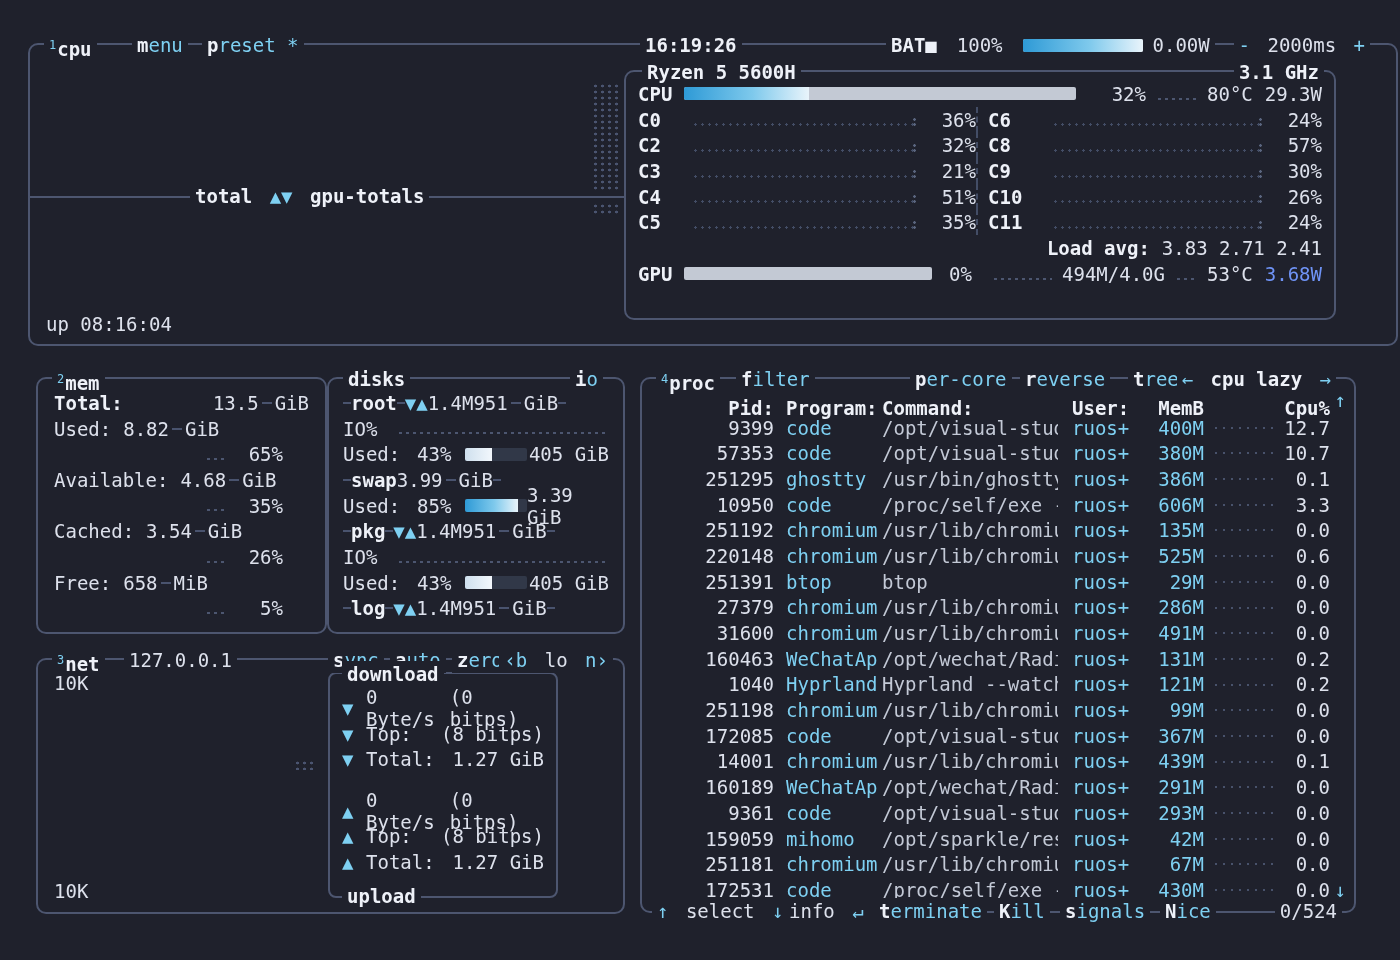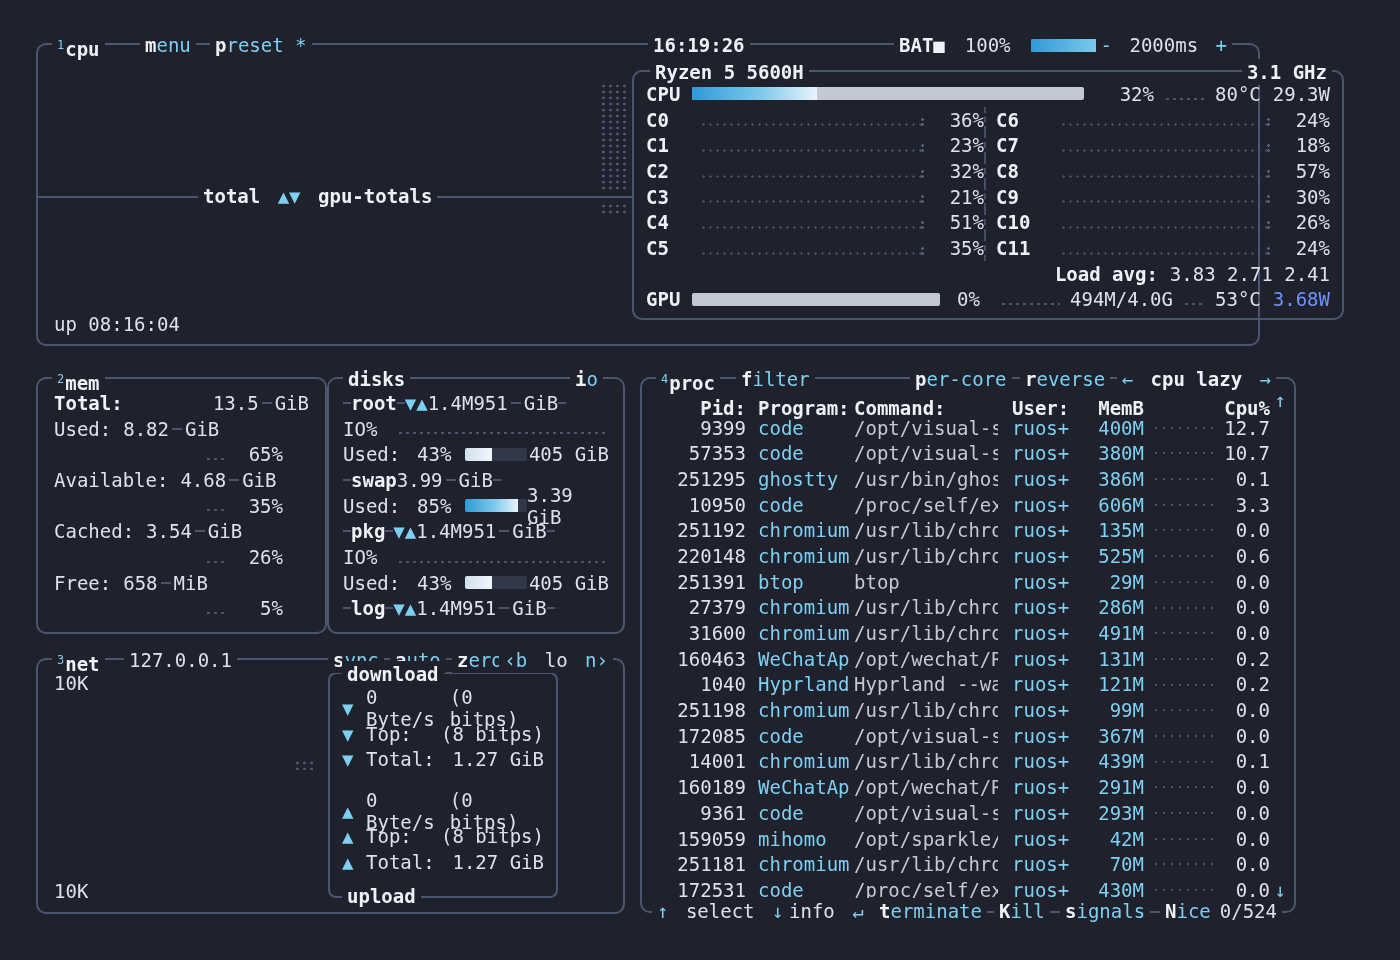--- a/index.html
+++ b/index.html
@@ -45,21 +45,21 @@
   .leader{background-image:radial-gradient(circle,#48526b 1.2px,transparent 1.5px);
         background-size:8px 8px;background-repeat:repeat-x;background-position:0 55%;height:12px;}
   .line{height:2px;background:#49536e;flex:0 0 auto;align-self:center;}
   .sep{width:10px;height:2px;background:#49536e;margin:0 3px;flex:0 0 auto;align-self:center;}
   .coregraph{position:relative;flex:1 1 auto;height:10px;align-self:flex-end;margin:0 8px 5px 8px;
         background-image:radial-gradient(circle,#434d66 1.1px,transparent 1.4px);
         background-size:7px 5px;background-repeat:repeat-x;background-position:0 100%;}
   .coregraph::after{content:"";position:absolute;right:0;bottom:0;width:6px;height:10px;
         background-image:radial-gradient(circle,#5a657f 1.2px,transparent 1.5px);background-size:5px 5px;}
   
-  .cpu-box{left:36px;top:43px;width:1224px;height:303px;}
+  .cpu-box{left:28px;top:43px;width:1370px;height:303px;}
   .cpu-inner{left:594px;top:25px;width:712px;height:250px;}
   .gpu-divider{position:absolute;left:-2px;top:151px;width:598px;height:2px;background:var(--border);}
   .gpu-divider-label{position:absolute;left:160px;top:138px;height:26px;line-height:26px;
         background:var(--bg);padding:0 5px;white-space:nowrap;z-index:3;}
   .uptime{position:absolute;left:16px;top:266px;height:26px;line-height:26px;}
   .cpu-graph-dots1{position:absolute;left:562px;top:38px;width:26px;height:108px;}
   .cpu-graph-dots2{position:absolute;left:562px;top:158px;width:26px;height:12px;}
   .cpu-rows{position:absolute;inset:0;padding:9px 12px 0 12px;display:flex;flex-direction:column;}
   .c-label{flex:0 0 46px;font-weight:bold;color:var(--hi);}
   .meter-cpu{width:392px;}
@@ -86,21 +86,21 @@
   .meter-disk{width:62px;margin-left:8px;}
   
   .net-box{left:36px;top:658px;width:589px;height:256px;}
   .scale-t{position:absolute;left:16px;top:12px;}
   .scale-b{position:absolute;left:16px;bottom:10px;}
   .net-dots{position:absolute;left:256px;top:100px;width:20px;height:10px;}
   .dl-box{left:290px;top:12px;width:230px;height:226px;border-radius:8px;}
   .dl-rows{padding:21px 12px 0 12px;}
   .arr{flex:0 0 24px;color:var(--cyan);}
   
-  .proc-box{left:640px;top:377px;width:656px;height:536px;}
+  .proc-box{left:640px;top:377px;width:716px;height:536px;padding-left:28px;}
   .proc-rows{padding:10px 24px 0 12px;}
   .p-pid{flex:0 0 92px;text-align:right;}
   .p-prog{flex:0 0 96px;margin-left:12px;color:var(--cyan);overflow:hidden;white-space:nowrap;}
   .p-cmd{flex:1 1 auto;color:#c3c9d6;overflow:hidden;white-space:nowrap;}
   .p-user{flex:0 0 64px;margin-left:14px;color:var(--cyan);}
   .p-mem{flex:0 0 56px;margin-left:12px;text-align:right;color:var(--cyan);}
   .p-dots{flex:0 0 64px;margin:0 8px;}
   .p-cpu{flex:0 0 46px;text-align:right;}
   .hdr span{color:var(--hi);font-weight:bold;margin-top:12px;}
   .hdr .p-prog,.hdr .p-user,.hdr .p-mem,.hdr .p-cmd{color:var(--hi);font-weight:bold;}
@@ -166,32 +166,20 @@
               <span class="pct c-pct">36%</span>
             </div>
             <div class="half-r">
               <span class="c-label c-label-r">C6</span>
               <div class="coregraph"></div>
               <span class="pct c-pct">24%</span>
             </div>
           </div>
             <div class="row">
             <div class="half-l">
-              <span class="c-label">C1</span>
-              <div class="coregraph"></div>
-              <span class="pct c-pct">23%</span>
-            </div>
-            <div class="half-r">
-              <span class="c-label c-label-r">C7</span>
-              <div class="coregraph"></div>
-              <span class="pct c-pct">18%</span>
-            </div>
-          </div>
-            <div class="row">
-            <div class="half-l">
               <span class="c-label">C2</span>
               <div class="coregraph"></div>
               <span class="pct c-pct">32%</span>
             </div>
             <div class="half-r">
               <span class="c-label c-label-r">C8</span>
               <div class="coregraph"></div>
               <span class="pct c-pct">57%</span>
             </div>
           </div>
@@ -661,21 +649,21 @@
           <span class="p-user">ruos+</span>
           <span class="p-mem">42M</span>
           <span class="p-dots leader"></span>
           <span class="p-cpu">0.0</span>
         </div>
           <div class="row">
           <span class="p-pid">251181</span>
           <span class="p-prog">chromium</span>
           <span class="p-cmd">/usr/lib/chromium/ch</span>
           <span class="p-user">ruos+</span>
-          <span class="p-mem">70M</span>
+          <span class="p-mem">67M</span>
           <span class="p-dots leader"></span>
           <span class="p-cpu">0.0</span>
         </div>
           <div class="row">
           <span class="p-pid">172531</span>
           <span class="p-prog">code</span>
           <span class="p-cmd">/proc/self/exe --typ</span>
           <span class="p-user">ruos+</span>
           <span class="p-mem">430M</span>
           <span class="p-dots leader"></span>

